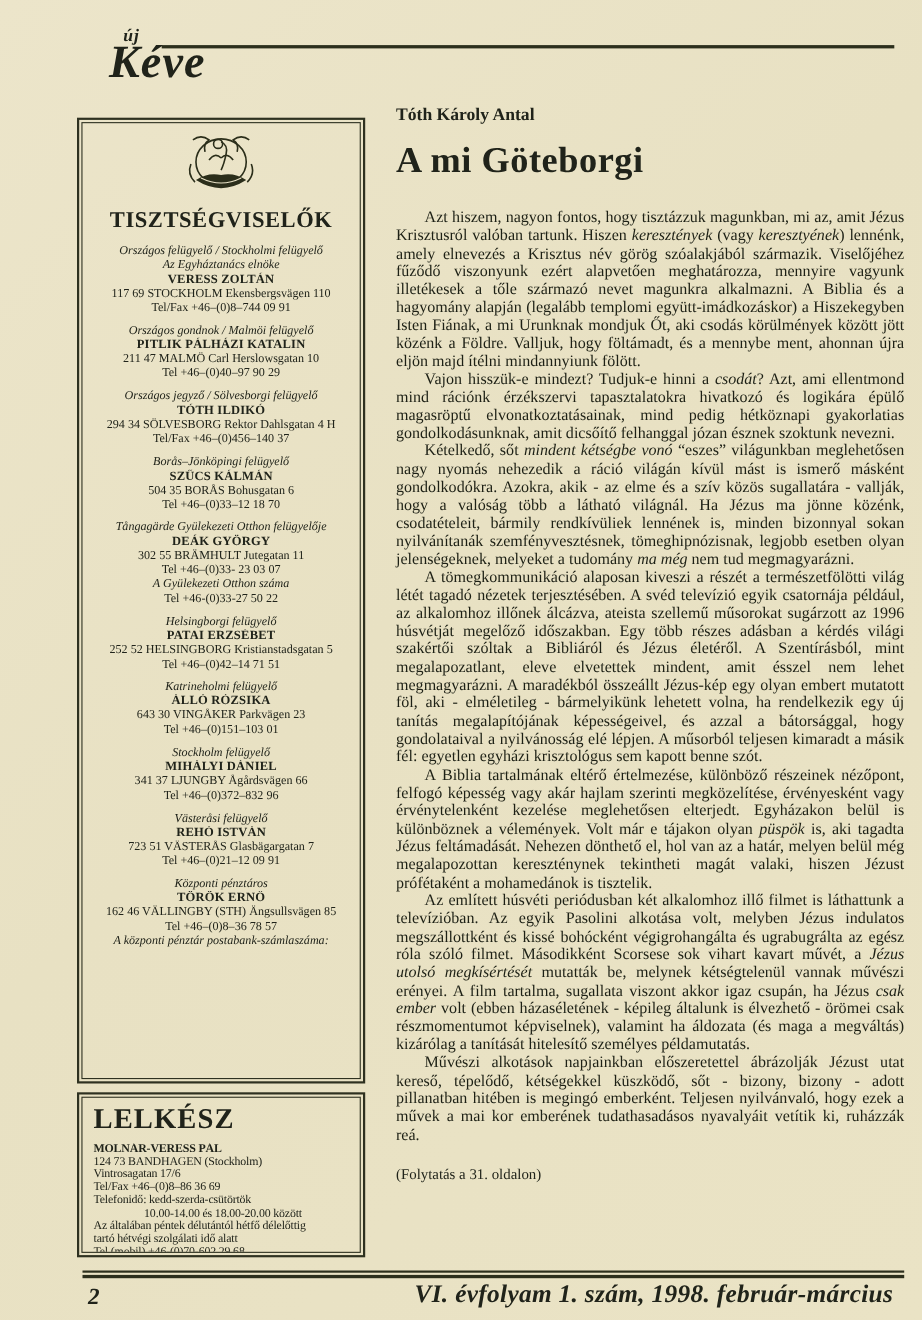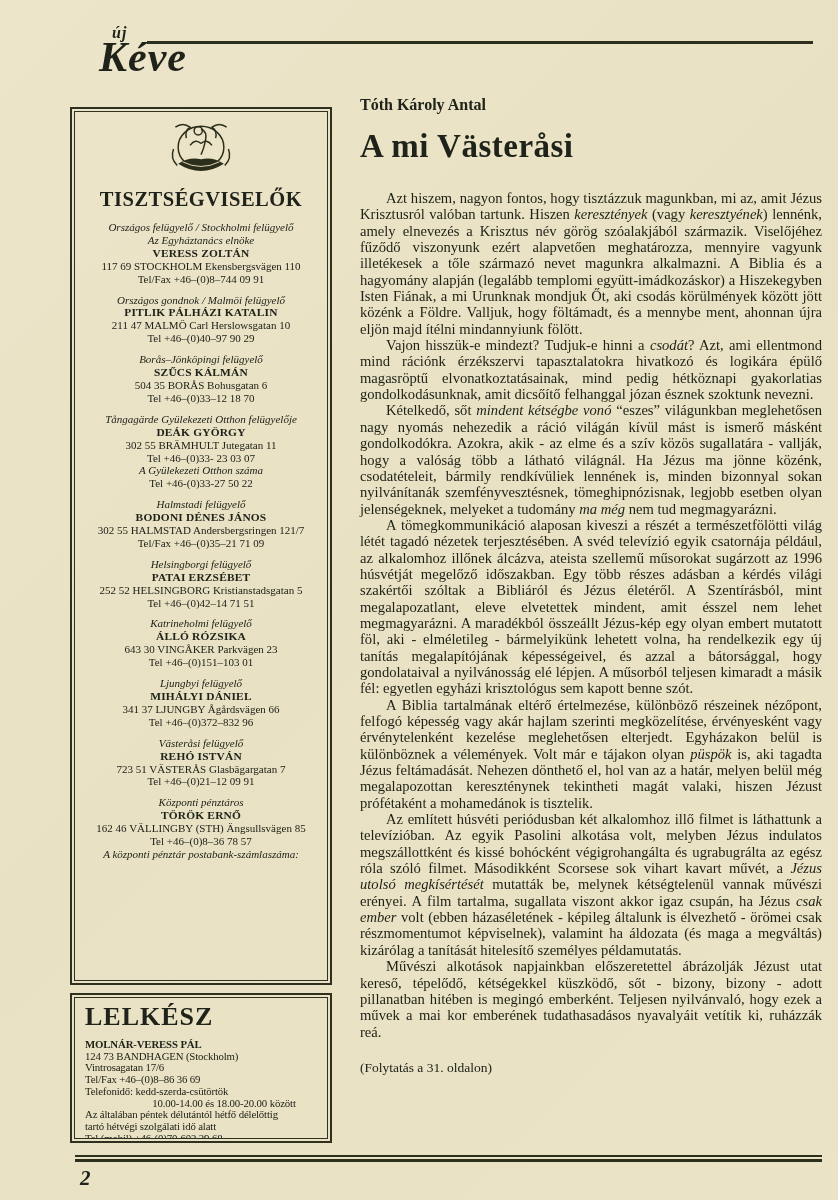--- a/index.html
+++ b/index.html
@@ -31,21 +31,21 @@
   .pastor-box{left:70px;top:993px;width:262px;height:150px;}
 
   .emblem-wrap{text-align:center;margin:2px 0 2px;}
   .officials-title{font-size:20.5px;font-weight:bold;text-align:center;
     margin:2px 0 10px;letter-spacing:0.5px;}
 
   .entry{margin-bottom:8px;text-align:center;}
   .ln{font-size:11px;line-height:12.9px;white-space:nowrap;overflow:hidden;}
   .ln.role{font-style:italic;}
   .ln.name{font-weight:bold;font-size:11.4px;letter-spacing:0.2px;}
-  .ln.indent{padding-left:46px;text-align:center;}
+  .ln.indent{padding-left:46px;}
 
   .pastor-title{font-size:26px;font-weight:bold;margin:0 0 7px;letter-spacing:1px;}
   .pastor-box .ln{font-size:10.8px;line-height:11.7px;letter-spacing:-0.15px;}
 
   
   .article{position:absolute;left:360px;top:96px;width:462px;}
   .author{font-weight:bold;font-size:16px;}
   .title{font-size:33px;font-weight:bold;margin:14px 0 0;letter-spacing:0.5px;}
   .body{margin-top:25px;}
   .para{margin:0;text-align:justify;font-size:14.6px;line-height:16.35px;
@@ -98,53 +98,53 @@
             <div class="ln">117 69  STOCKHOLM  Ekensbergsvägen 110</div>
             <div class="ln">Tel/Fax  +46–(0)8–744 09 91</div>
           </div>
           <div class="entry">
             <div class="ln role">Országos gondnok / Malmöi felügyelő</div>
             <div class="ln name">PITLIK PÁLHÁZI KATALIN</div>
             <div class="ln">211 47  MALMÖ  Carl Herslowsgatan 10</div>
             <div class="ln">Tel  +46–(0)40–97 90 29</div>
           </div>
           <div class="entry">
+            <div class="ln role">Országos jegyző / Sölvesborgi felügyelő</div>
+            <div class="ln name">TÓTH ILDIKÓ</div>
+            <div class="ln">294 34  SÖLVESBORG  Rektor Dahlsgatan 4 H</div>
+            <div class="ln">Tel/Fax  +46–(0)456–140 37</div>
+          </div>
+          <div class="entry">
             <div class="ln role">Borås–Jönköpingi felügyelő</div>
             <div class="ln name">SZŰCS KÁLMÁN</div>
             <div class="ln">504 35  BORÅS  Bohusgatan 6</div>
             <div class="ln">Tel  +46–(0)33–12 18 70</div>
           </div>
           <div class="entry">
             <div class="ln role">Tångagärde Gyülekezeti Otthon felügyelője</div>
             <div class="ln name">DEÁK GYÖRGY</div>
             <div class="ln">302 55  BRÄMHULT  Jutegatan 11</div>
             <div class="ln">Tel  +46–(0)33- 23 03 07</div>
             <div class="ln role">A Gyülekezeti Otthon száma</div>
             <div class="ln">Tel   +46-(0)33-27 50 22</div>
           </div>
           <div class="entry">
-            <div class="ln role">Halmstadi felügyelő</div>
-            <div class="ln name">BODONI DÉNES JÁNOS</div>
-            <div class="ln">302 55  HALMSTAD  Andersbergsringen 121/7</div>
-            <div class="ln">Tel/Fax  +46–(0)35–21 71 09</div>
-          </div>
-          <div class="entry">
             <div class="ln role">Helsingborgi felügyelő</div>
             <div class="ln name">PATAI ERZSÉBET</div>
             <div class="ln">252 52  HELSINGBORG  Kristianstadsgatan 5</div>
             <div class="ln">Tel  +46–(0)42–14 71 51</div>
           </div>
           <div class="entry">
             <div class="ln role">Katrineholmi felügyelő</div>
             <div class="ln name">ÁLLÓ RÓZSIKA</div>
             <div class="ln">643 30  VINGÅKER  Parkvägen 23</div>
             <div class="ln">Tel  +46–(0)151–103 01</div>
           </div>
           <div class="entry">
-            <div class="ln role">Ljungbyi felügyelő</div>
+            <div class="ln role">Stockholm felügyelő</div>
             <div class="ln name">MIHÁLYI DÁNIEL</div>
             <div class="ln">341 37  LJUNGBY  Ågårdsvägen 66</div>
             <div class="ln">Tel  +46–(0)372–832 96</div>
           </div>
           <div class="entry">
             <div class="ln role">Västeråsi felügyelő</div>
             <div class="ln name">REHÓ ISTVÁN</div>
             <div class="ln">723 51  VÄSTERÅS  Glasbägargatan 7</div>
             <div class="ln">Tel  +46–(0)21–12 09 91</div>
           </div>
@@ -171,29 +171,30 @@
           <div class="ln indent">10.00-14.00 és 18.00-20.00 között</div>
           <div class="ln">Az általában  péntek délutántól hétfő délelőttig</div>
           <div class="ln">tartó hétvégi szolgálati idő alatt</div>
           <div class="ln">Tel (mobil)   +46-(0)70-602 29 68</div>
         </div>
     </div>
   </aside>
 
   <main class="article">
     <div class="author">Tóth Károly Antal</div>
-    <h1 class="title">A mi Västeråsi</h1>
+    <h1 class="title">A mi Göteborgi</h1>
     <div class="body">
         <p class="para"><span>Azt hiszem, nagyon fontos, hogy tisztázzuk magunkban, mi az, amit Jézus Krisztusról valóban tartunk. Hiszen </span><i>keresztények</i><span> (vagy </span><i>keresztyének</i><span>) lennénk, amely elnevezés a Krisztus név görög szóalakjából származik. Viselőjéhez fűződő viszonyunk ezért alapvetően meghatározza, mennyire vagyunk illetékesek a tőle származó nevet magunkra alkalmazni. A Biblia és a hagyomány alapján (legalább templomi együtt-imádkozáskor) a Hiszekegyben Isten Fiának, a mi Urunknak mondjuk Őt, aki csodás körülmények között jött közénk a Földre. Valljuk, hogy föltámadt, és a mennybe ment, ahonnan újra eljön majd ítélni mindannyiunk fölött.</span></p>
         <p class="para"><span>Vajon hisszük-e mindezt? Tudjuk-e hinni a </span><i>csodát</i><span>? Azt, ami ellentmond mind rációnk érzékszervi tapasztalatokra hivatkozó és logikára épülő magasröptű elvonatkoztatásainak, mind pedig hétköznapi gyakorlatias gondolkodásunknak, amit dicsőítő felhanggal józan észnek szoktunk nevezni.</span></p>
         <p class="para"><span>Kételkedő, sőt </span><i>mindent kétségbe vonó</i><span> “eszes” világunkban meglehetősen nagy nyomás nehezedik a ráció világán kívül mást is ismerő másként gondolkodókra. Azokra, akik - az elme és a szív közös sugallatára - vallják, hogy a valóság több a látható világnál. Ha Jézus ma jönne közénk, csodatételeit, bármily rendkívüliek lennének is, minden bizonnyal sokan nyilvánítanák szemfényvesztésnek, tömeghipnózisnak, legjobb esetben olyan jelenségeknek, melyeket a tudomány </span><i>ma még</i><span> nem tud megmagyarázni.</span></p>
         <p class="para"><span>A tömegkommunikáció alaposan kiveszi a részét a természetfölötti világ létét tagadó nézetek terjesztésében. A svéd televízió egyik csatornája például, az alkalomhoz illőnek álcázva, ateista szellemű műsorokat sugárzott az 1996 húsvétját megelőző időszakban. Egy több részes adásban a kérdés világi szakértői szóltak a Bibliáról és Jézus életéről. A Szentírásból, mint megalapozatlant, eleve elvetettek mindent, amit ésszel nem lehet megmagyarázni. A maradékból összeállt Jézus-kép egy olyan embert mutatott föl, aki - elméletileg - bármelyikünk lehetett volna, ha rendelkezik egy új tanítás megalapítójának képességeivel, és azzal a bátorsággal, hogy gondolataival a nyilvánosság elé lépjen. A műsorból teljesen kimaradt a másik fél: egyetlen egyházi krisztológus sem kapott benne szót.</span></p>
         <p class="para"><span>A Biblia tartalmának eltérő értelmezése, különböző részeinek nézőpont, felfogó képesség vagy akár hajlam szerinti megközelítése, érvényesként vagy érvénytelenként kezelése meglehetősen elterjedt. Egyházakon belül is különböznek a vélemények. Volt már e tájakon olyan </span><i>püspök</i><span> is, aki tagadta Jézus feltámadását. Nehezen dönthető el, hol van az a határ, melyen belül még megalapozottan kereszténynek tekintheti magát valaki, hiszen Jézust prófétaként a mohamedánok is tisztelik.</span></p>
         <p class="para"><span>Az említett húsvéti periódusban két alkalomhoz illő filmet is láthattunk a televízióban. Az egyik Pasolini alkotása volt, melyben Jézus indulatos megszállottként és kissé bohócként végigrohangálta és ugrabugrálta az egész róla szóló filmet. Másodikként Scorsese sok vihart kavart művét, a </span><i>Jézus utolsó megkísértését</i><span> mutatták be, melynek kétségtelenül vannak művészi erényei. A film tartalma, sugallata viszont akkor igaz csupán, ha Jézus </span><i>csak ember</i><span> volt (ebben házaséletének - képileg általunk is élvezhető - örömei csak részmomentumot képviselnek), valamint ha áldozata (és maga a megváltás) kizárólag a tanítását hitelesítő személyes példamutatás.</span></p>
         <p class="para"><span>Művészi alkotások napjainkban előszeretettel ábrázolják Jézust utat kereső, tépelődő, kétségekkel küszködő, sőt - bizony, bizony - adott pillanatban hitében is megingó emberként. Teljesen nyilvánvaló, hogy ezek a művek a mai kor emberének tudathasadásos nyavalyáit vetítik ki, ruházzák reá.</span></p>
       </div>
     <div class="continuation">(Folytatás a 31. oldalon)</div>
   </main>
 
   <div class="foot-rule"></div>
   <div class="page-num">2</div>
+  <div class="issue">VI. évfolyam 1. szám, 1998. február-március</div>
 
 </div>
 
 </body></html>

